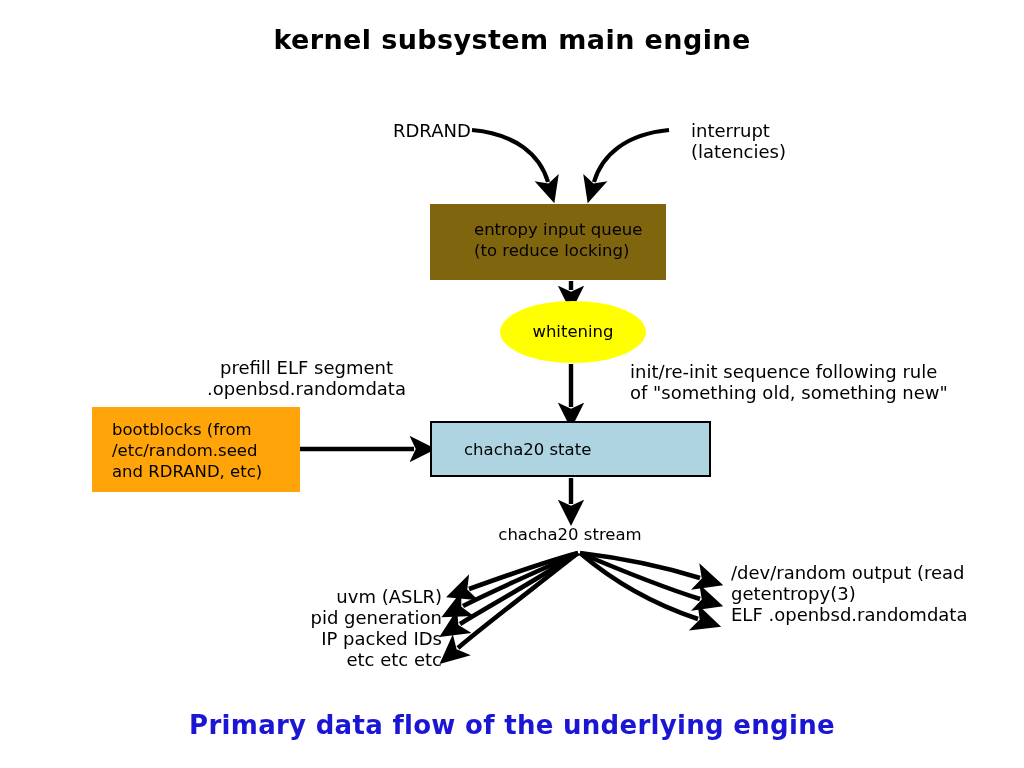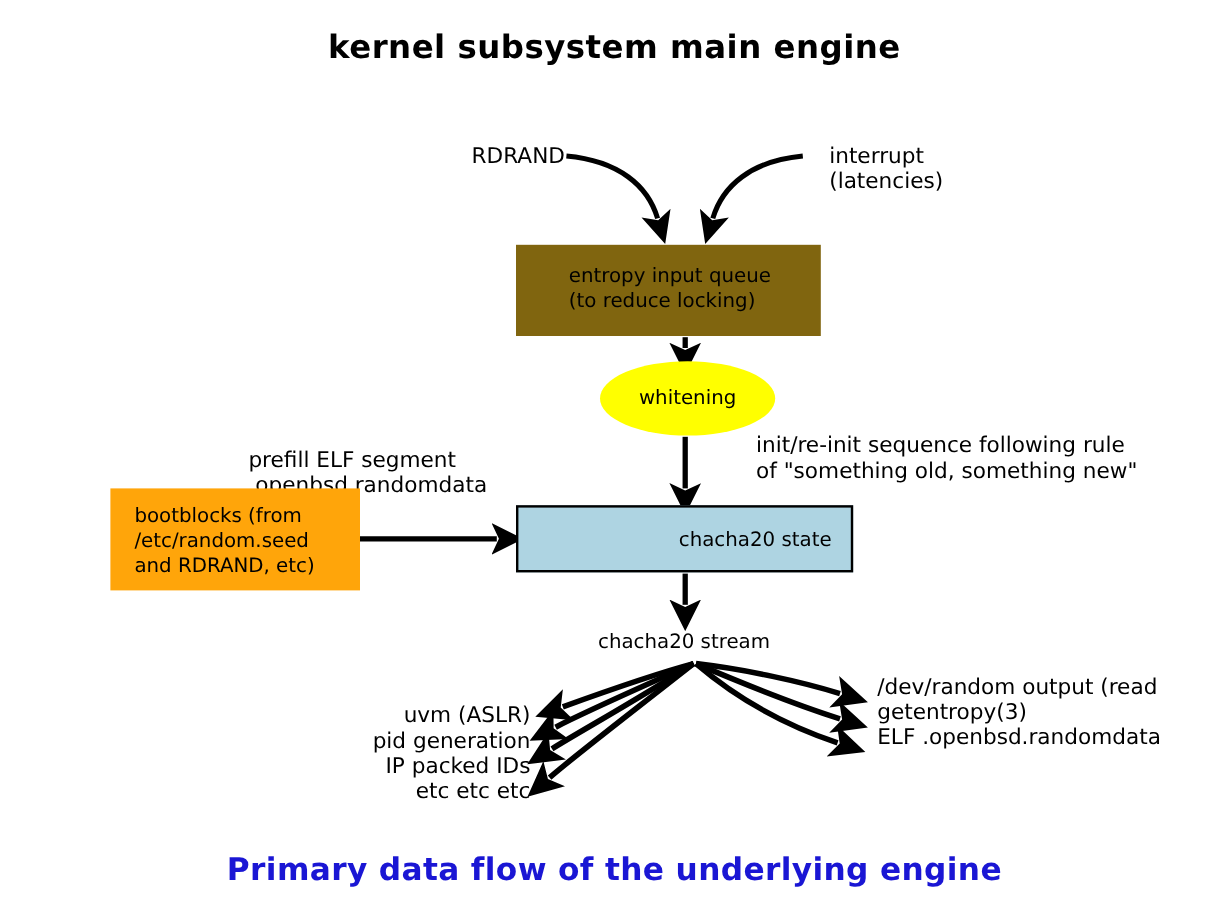--- a/index.html
+++ b/index.html
@@ -49,21 +49,21 @@
   
   .node-label {
     font-size: 16.5px;
     line-height: 21px;
     color: #000000;
     white-space: pre;
   }
 
   #entropy-queue-box {
     left: 430px; top: 204px;
-    width: 254px; height: 76px;
+    width: 236px; height: 76px;
     background: #80650f;
     box-sizing: border-box;
   }
   #entropy-queue-box .node-label {
     position: absolute;
     left: 44px; top: 15px;
     text-align: left;
   }
 
   #whitening-ellipse {
@@ -94,21 +94,22 @@
   #chacha-state-box {
     left: 430px; top: 421px;
     width: 281px; height: 56px;
     background: #aed4e2;
     border: 2px solid #000000;
     box-sizing: border-box;
   }
   #chacha-state-box .node-label {
     position: absolute;
     left: 0; top: 16px; width: 261px;
-    text-align: right;
+    text-align: left;
+    padding-left: 32px;
   }
 
   #chacha-stream-band {
     left: 306px; top: 511px;
     width: 528px; height: 46px;
   }
   #chacha-stream-band .node-label {
     position: absolute;
     left: 0; top: 13px; width: 528px;
     text-align: center;
@@ -116,21 +117,21 @@
 
   
   .annotation {
     font-size: 18px;
     line-height: 21px;
     color: #000000;
     white-space: pre;
   }
   #label-rdrand       { left: 393px; top: 120px; }
   #label-interrupt    { left: 691px; top: 120px; }
-  #label-prefill      { left: 207px; top: 373px; text-align: left; }
+  #label-prefill      { left: 207px; top: 357px; text-align: center; }
   #label-initreinit   { left: 630px; top: 361px; }
   #label-outputs-left { left: 310px; top: 586px; width: 132px; text-align: right; }
   #label-outputs-right{ left: 731px; top: 562px; }
 
   
   #edges, #band-svg {
     position: absolute;
     left: 0; top: 0;
     width: 1024px; height: 768px;
     pointer-events: none;

